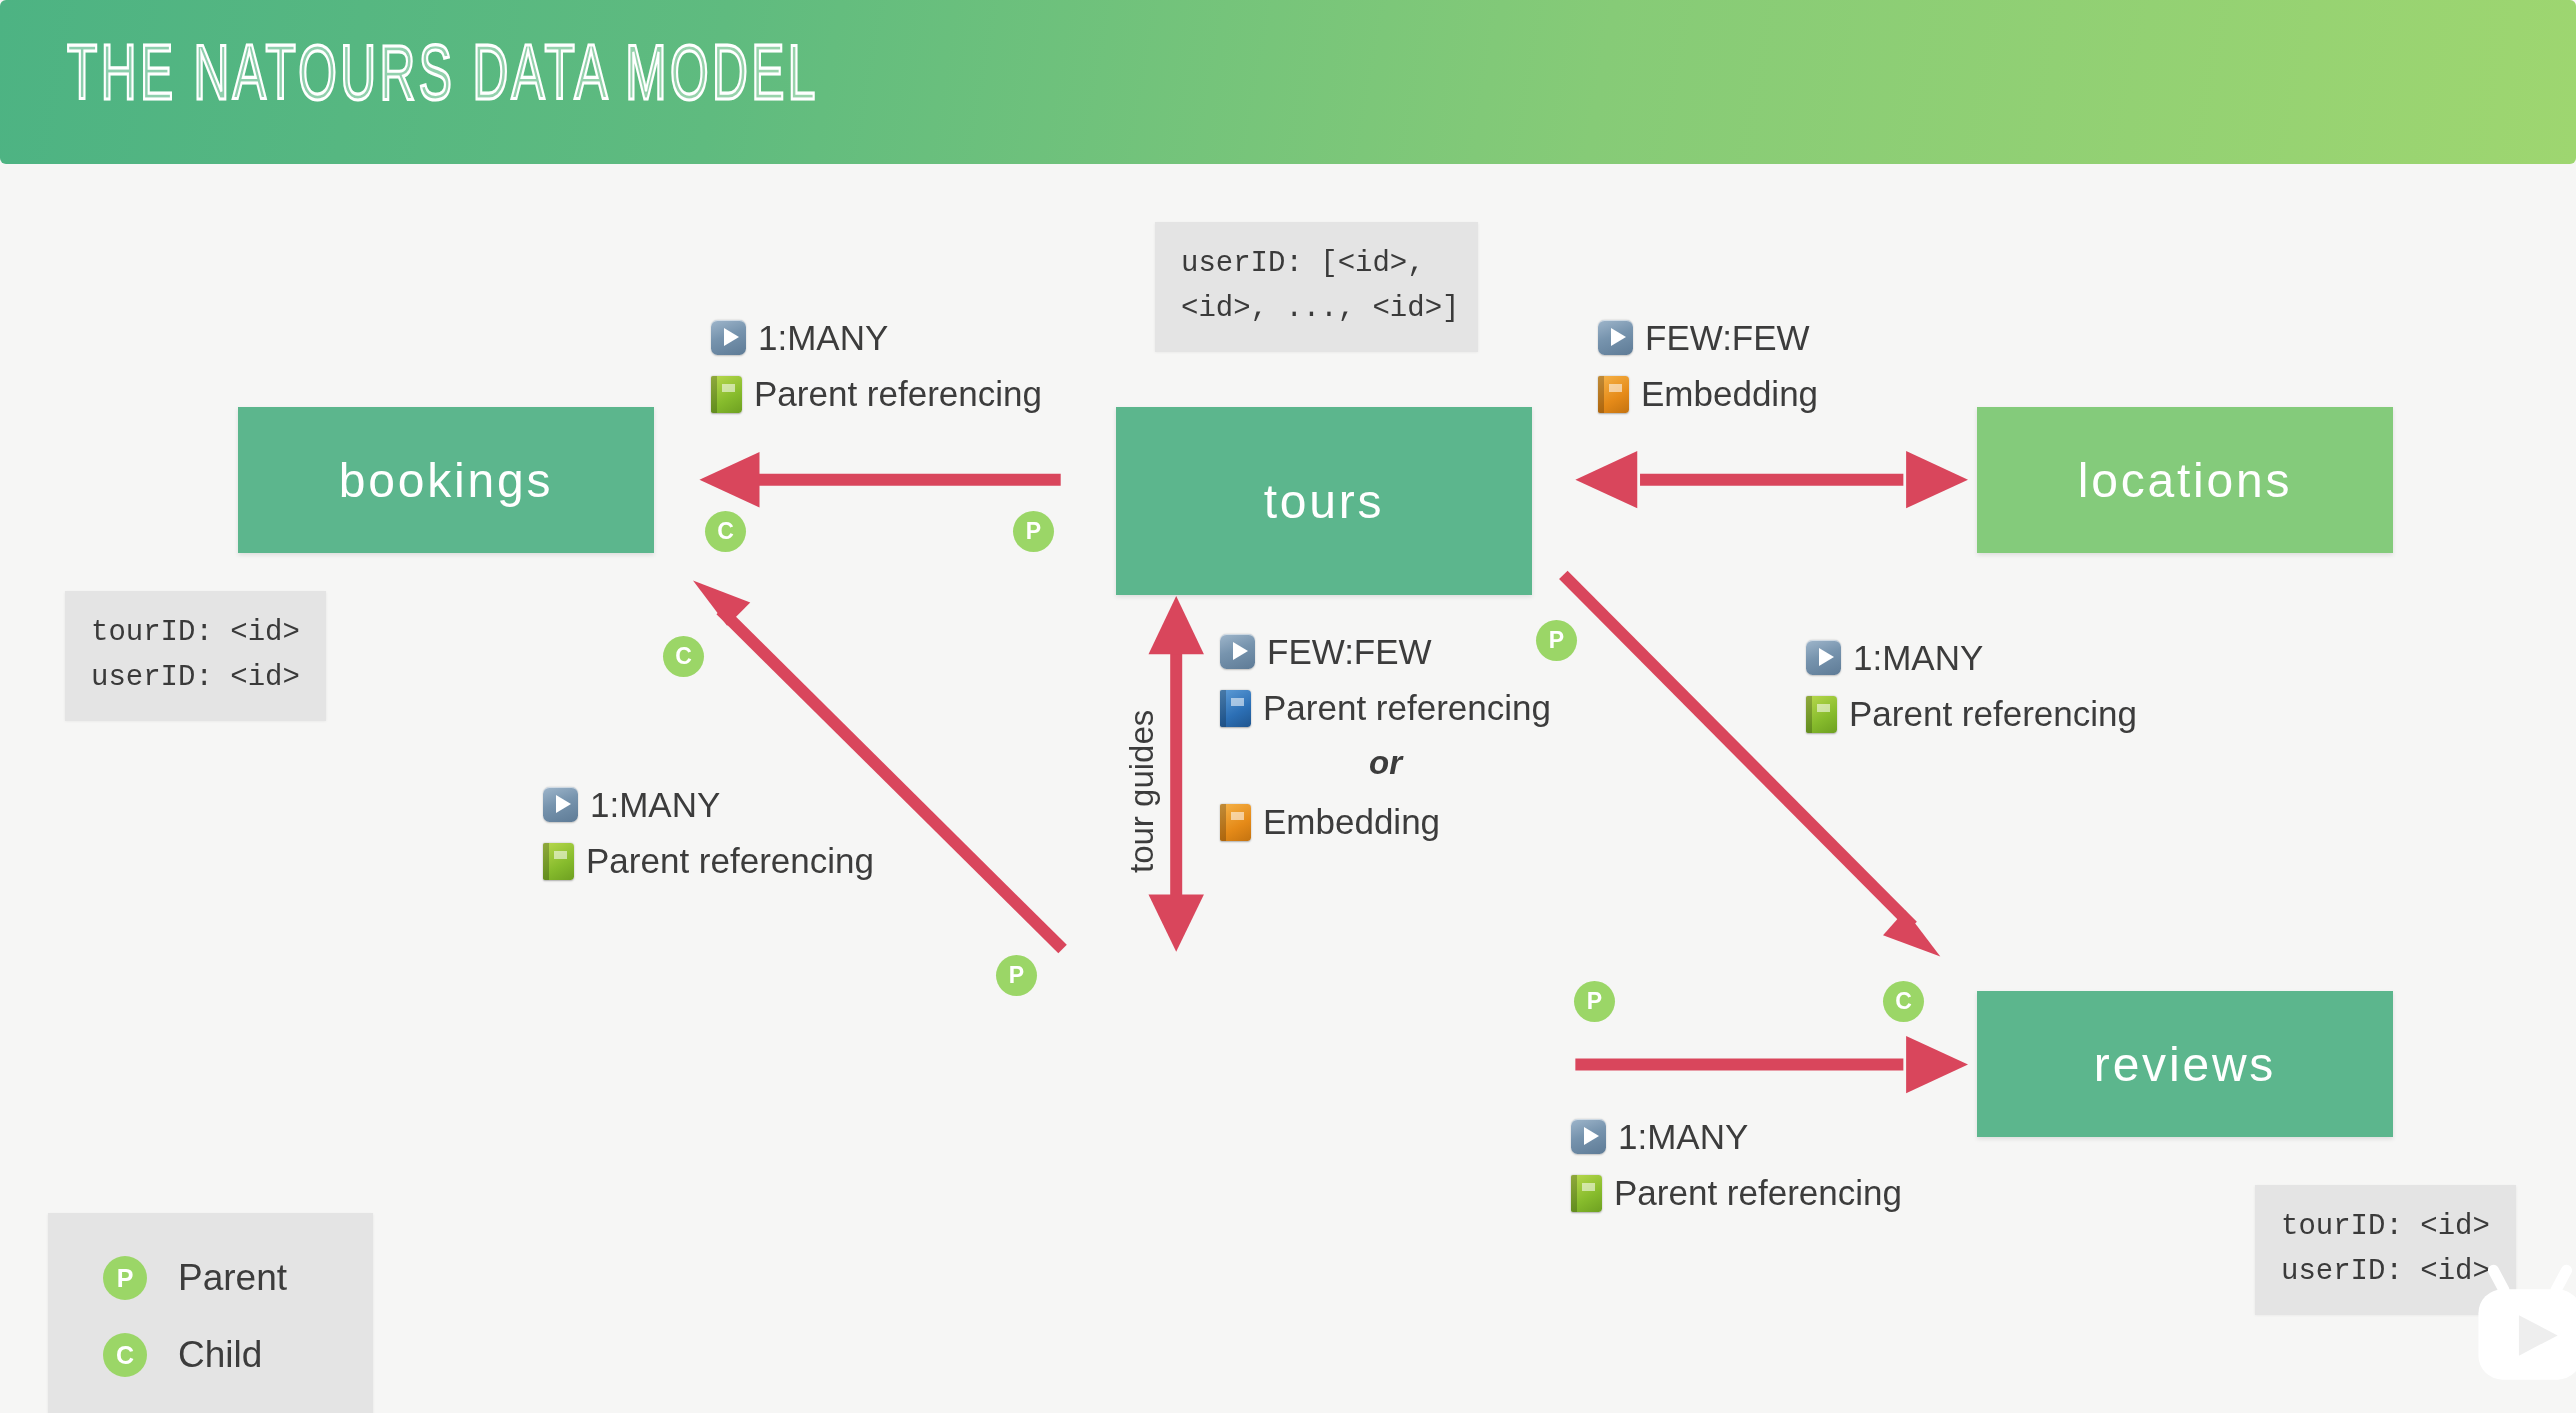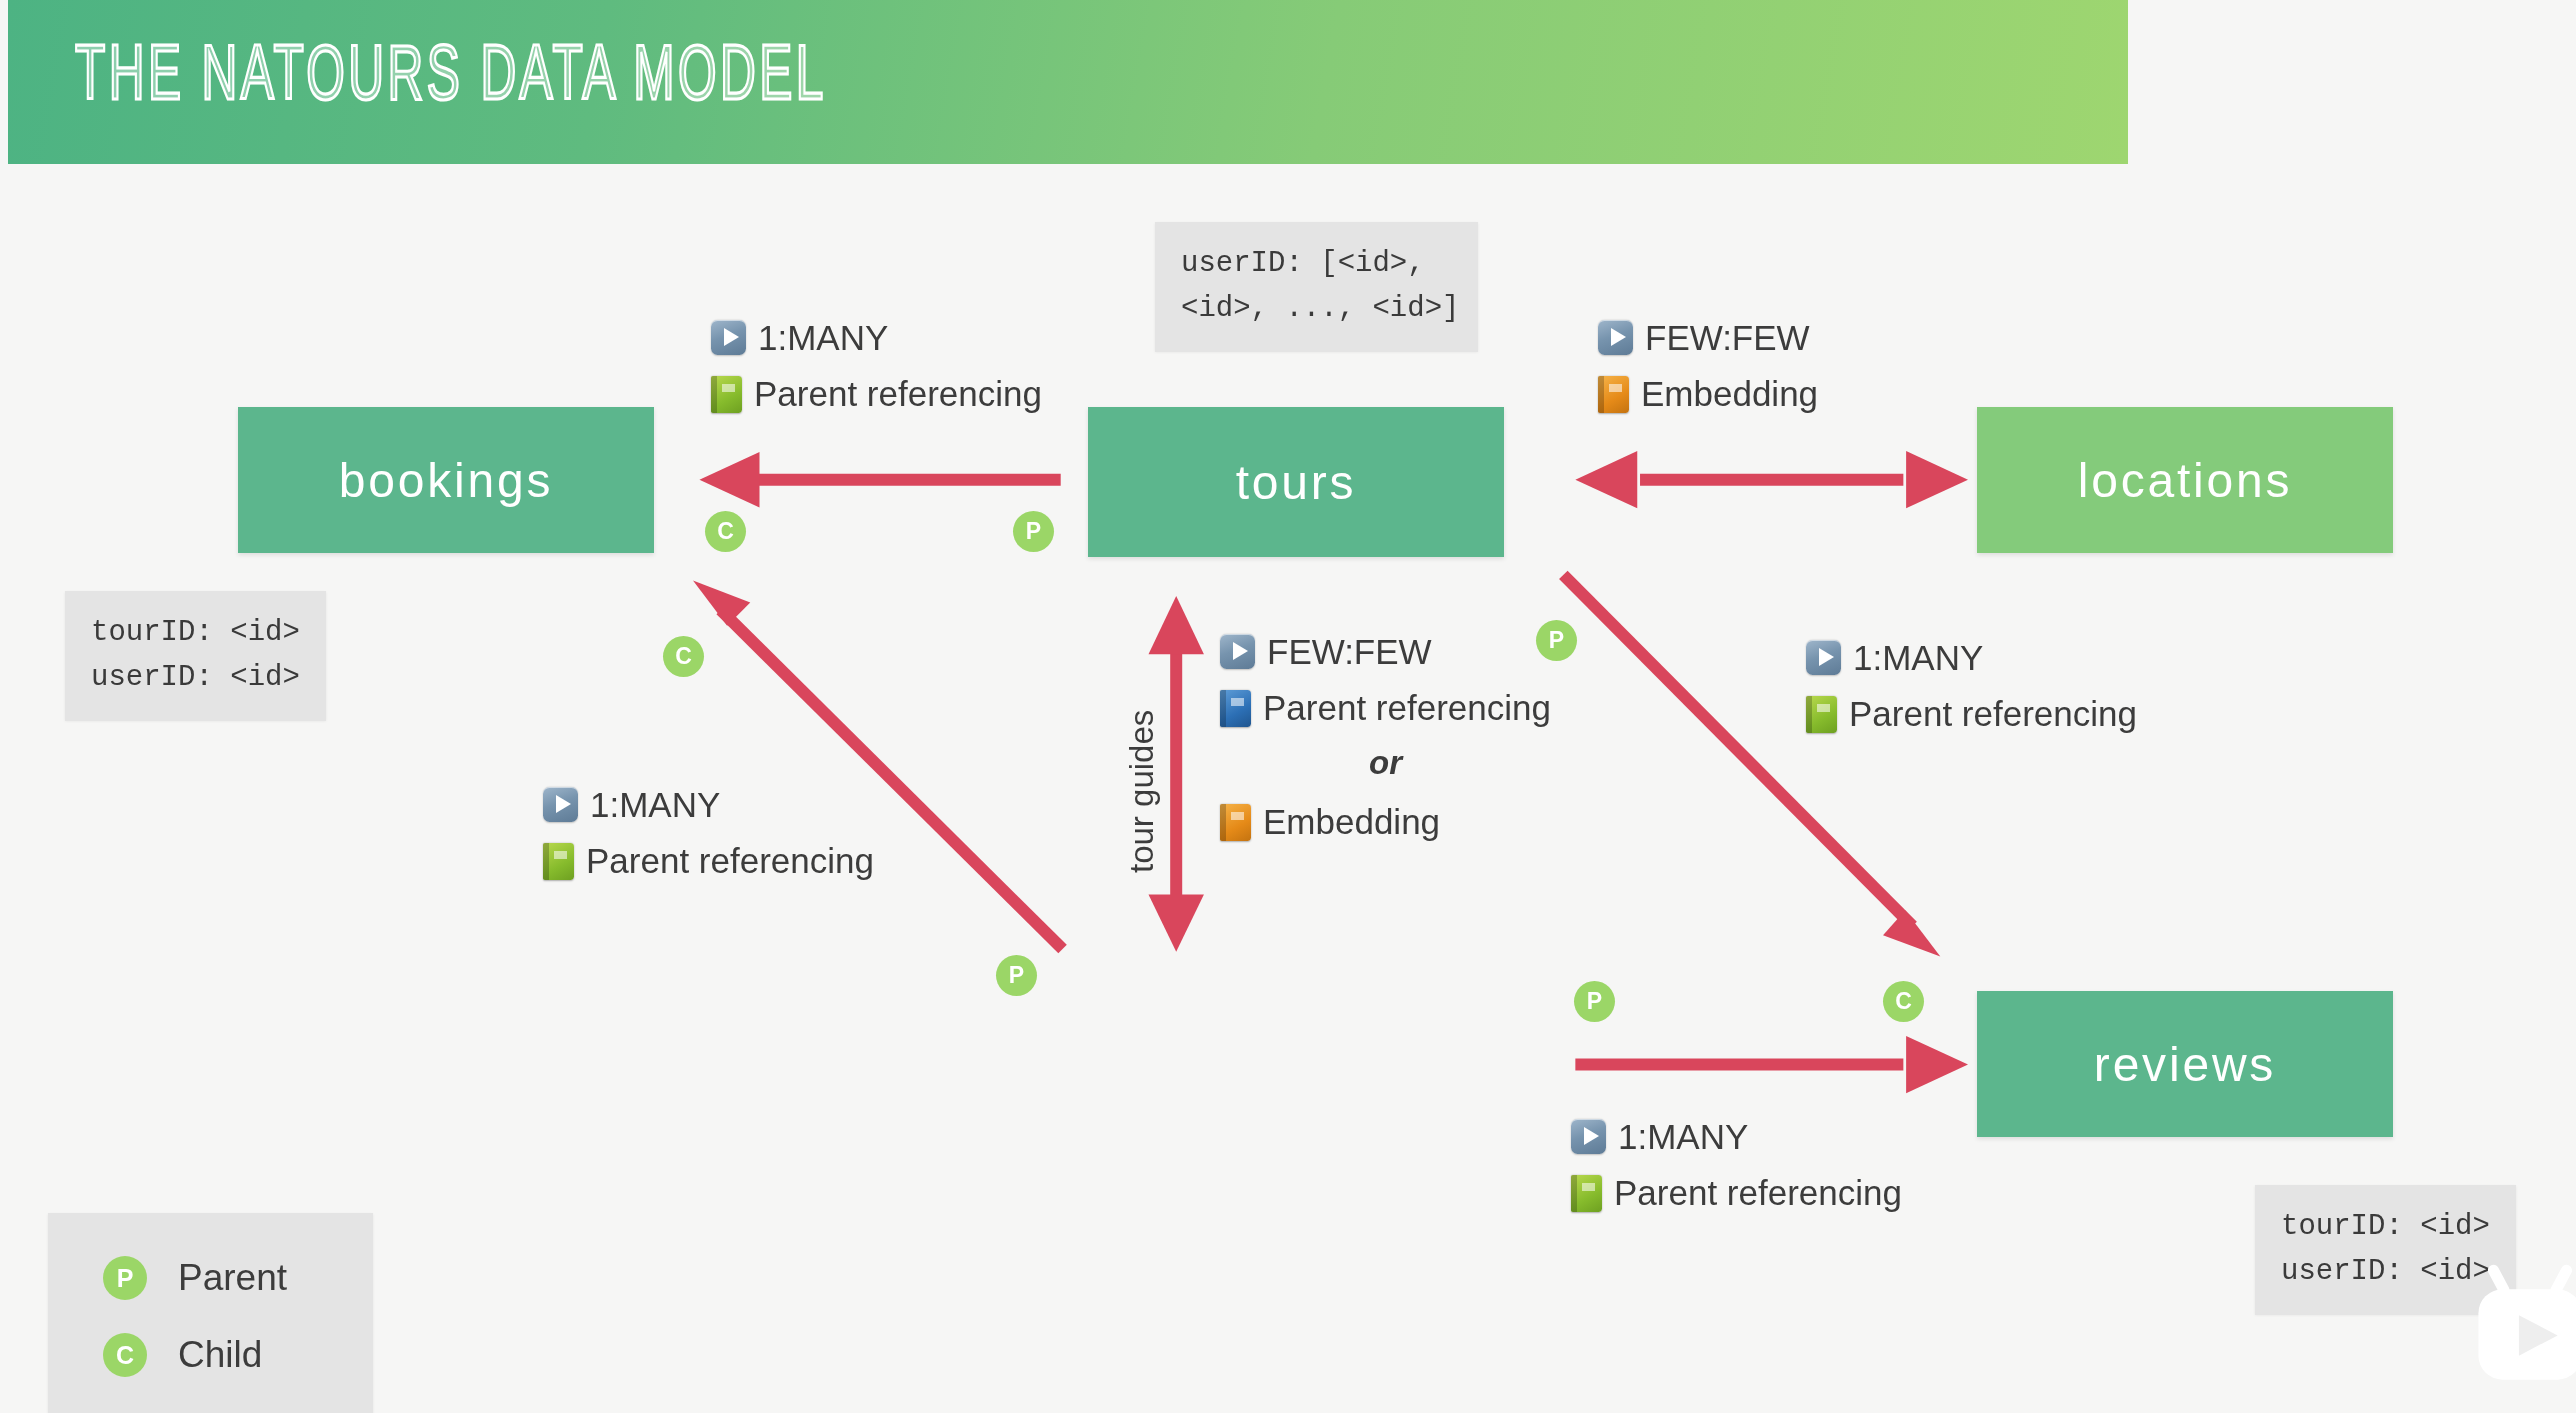--- a/index.html
+++ b/index.html
@@ -15,24 +15,25 @@
   #slide {
     position: relative;
     width: 2576px;
     height: 1414px;
     background: #f6f6f5;
   }
 
   
   .header {
     position: absolute;
-    left: 8px; top: 0;
-    width: 2120px;
+    left: 0; top: 0;
+    width: 2576px;
     height: 164px;
     background: linear-gradient(100deg, #4db383 0%, #5fbb7f 28%, #86cb77 62%, #9ed670 100%);
+    border-radius: 6px;
   }
   .header-title {
     position: absolute;
     left: 67px;
     top: 28px;
     font-family: "Liberation Sans Narrow", "Liberation Sans", sans-serif;
     font-size: 67px;
     font-weight: 400;
     letter-spacing: 4.6px;
     color: rgba(255,255,255,0);
@@ -236,21 +237,21 @@
     <g>
       <line x1="1705" y1="1152" x2="2060" y2="1152" stroke="#d9465c" stroke-width="13"></line>
       <polygon points="2130,1152 2063,1121 2063,1183" fill="#d9465c"></polygon>
     </g>
   </svg>
 
   <div class="entity" style="left:238px; top:407px; width:416px; height:146px; background:#5cb68d;">
     <span>bookings</span>
   </div>
 
-  <div class="entity" style="left:1088px; top:407px; width:416px; height:150px; background:#5cb68d;">
+  <div class="entity" style="left:1116px; top:407px; width:416px; height:188px; background:#5cb68d;">
     <span>tours</span>
   </div>
 
   <div class="entity" style="left:1977px; top:407px; width:416px; height:146px; background:#84cb7b;">
     <span>locations</span>
   </div>
 
 
   <div class="entity" style="left:1977px; top:991px; width:416px; height:146px; background:#5cb68d;">
     <span>reviews</span>

